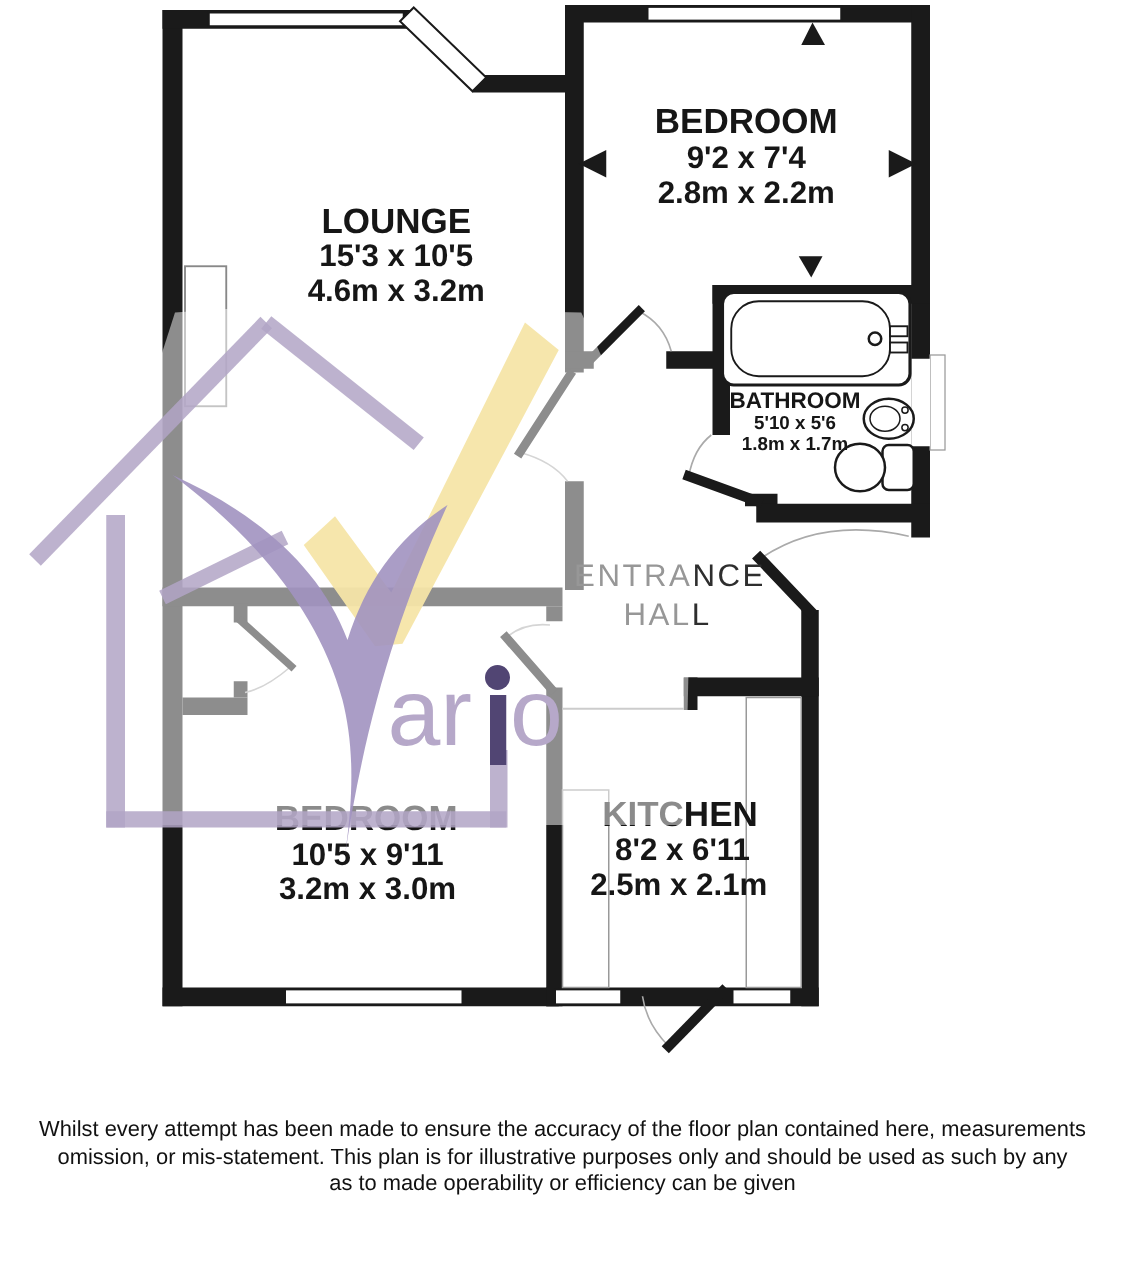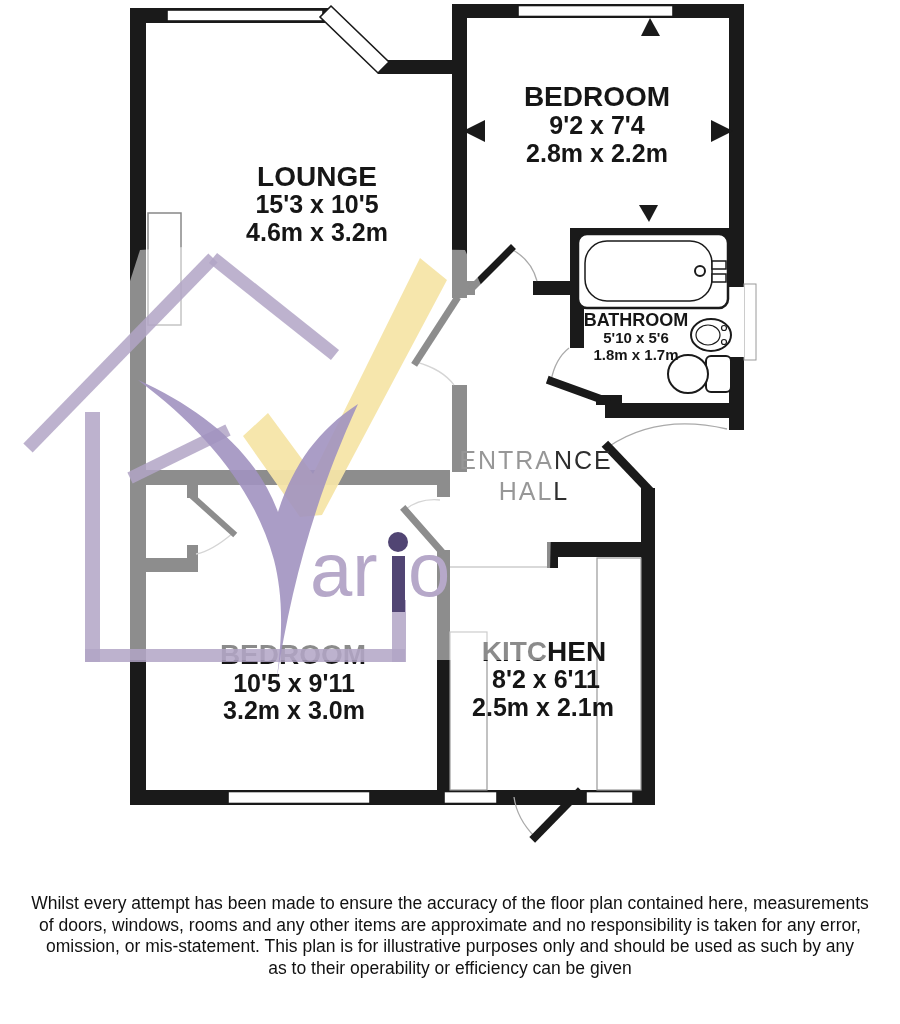--- a/index.html
+++ b/index.html
@@ -154,16 +154,15 @@
       <text x="310" y="596" class="ario">ar</text>
       <circle cx="398" cy="542" r="10" fill="#514573"></circle>
       <rect x="392" y="556" width="13" height="56" fill="#514573"></rect>
       <text x="408" y="596" class="ario">o</text>
     </g>
   </g>
 </svg>
 
 <div id="footer">
   <div>Whilst every attempt has been made to ensure the accuracy of the floor plan contained here, measurements</div>
-  <div>of doors, windows, rooms and any other items are approximate and no responsibility is taken for any error,</div>
   <div>omission, or mis-statement. This plan is for illustrative purposes only and should be used as such by any</div>
-  <div>as to their operability or efficiency can be given</div>
+  <div>as to made operability or efficiency can be given</div>
 </div>
 
 </body></html>

